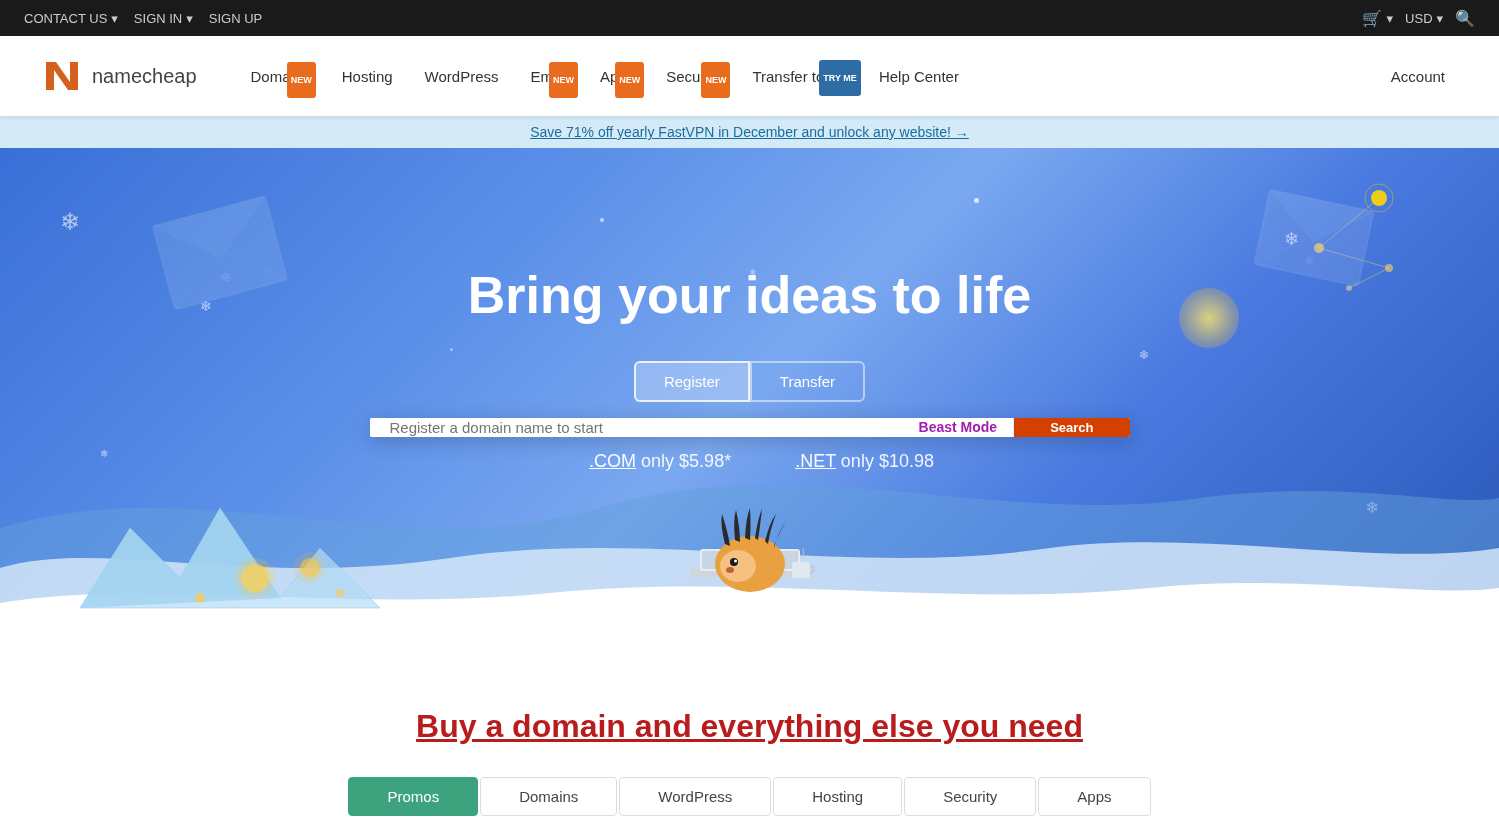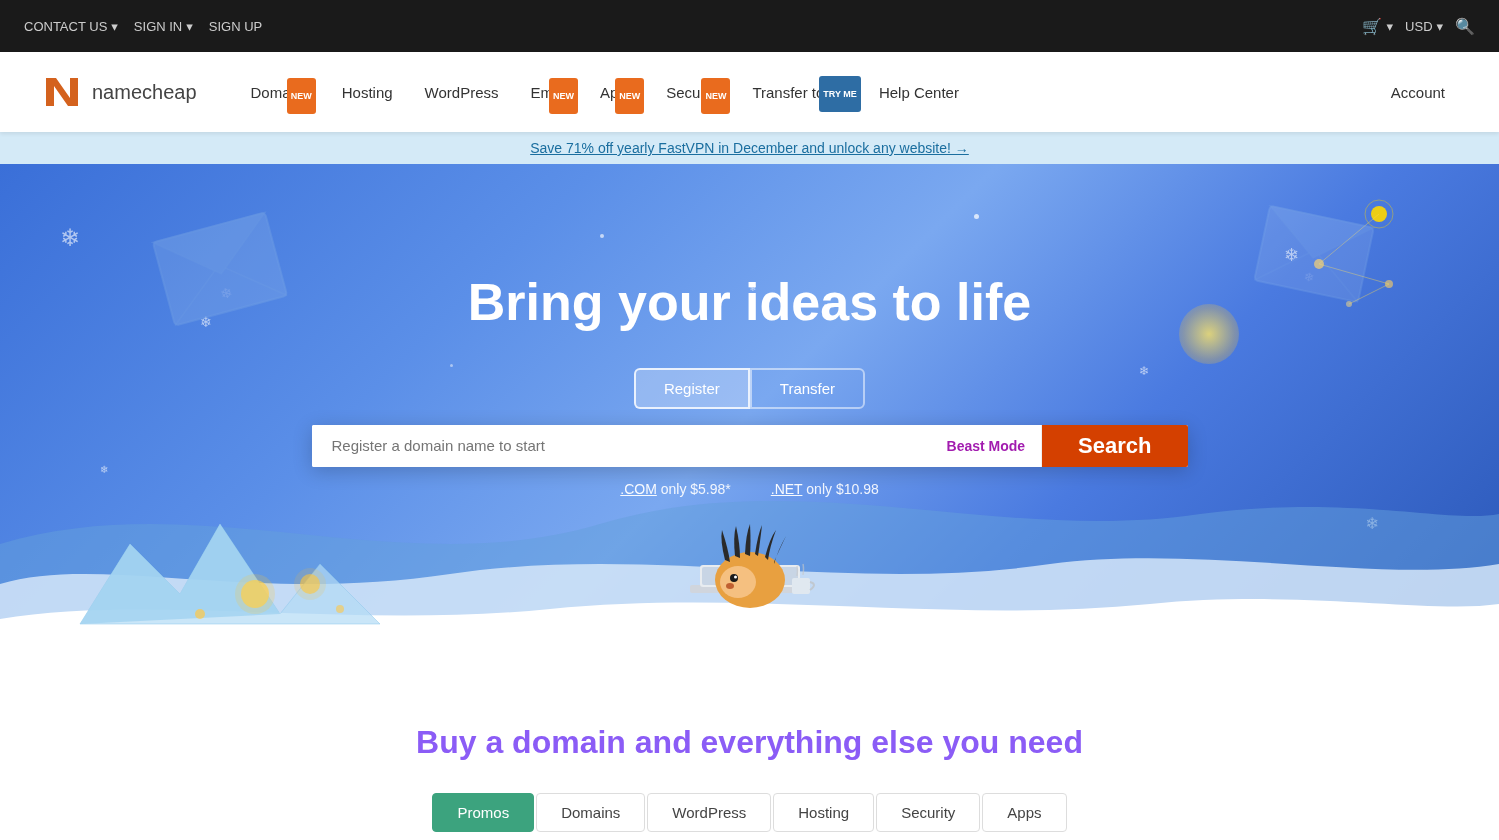--- a/index.html
+++ b/index.html
@@ -5,21 +5,21 @@
     * { margin: 0; padding: 0; box-sizing: border-box; }
     body { font-family: -apple-system, BlinkMacSystemFont, 'Segoe UI', sans-serif; background: #fff; overflow-x: hidden; }
 
     
     .topbar {
       background: #1a1a1a;
       color: #ccc;
       display: flex;
       align-items: center;
       padding: 0 24px;
-      height: 52px;
+      height: 36px;
       font-size: 13px;
       gap: 4px;
     }
     .topbar-left { display: flex; align-items: center; gap: 16px; }
     .topbar-right { margin-left: auto; display: flex; align-items: center; gap: 12px; }
     .topbar a { color: #ccc; text-decoration: none; cursor: pointer; }
     .topbar-btn { display: flex; align-items: center; gap: 4px; cursor: pointer; color: #ccc; background: none; border: none; font-size: 13px; }
     .cart-icon { font-size: 16px; }
     .search-icon-top { font-size: 16px; color: #ccc; cursor: pointer; }
 
@@ -131,21 +131,21 @@
       color: #fff;
       background: transparent;
       font-weight: 500;
     }
     .search-tab:first-child { border-radius: 6px 0 0 6px; }
     .search-tab:last-child { border-radius: 0 6px 6px 0; }
     .search-tab.active { background: rgba(255,255,255,0.25); border-color: rgba(255,255,255,0.8); }
 
     .search-bar {
       display: flex;
-      width: 876px;
+      width: 760px;
       max-width: 90vw;
       background: #fff;
       border-radius: 2px;
       overflow: hidden;
       position: relative;
       z-index: 2;
       box-shadow: 0 4px 20px rgba(0,0,0,0.2);
     }
     .search-input {
       flex: 1;
@@ -162,66 +162,67 @@
       color: #a21caf;
       font-size: 14px;
       font-weight: 600;
       cursor: pointer;
       border-right: 1px solid #eee;
     }
     .search-btn {
       background: #d44000;
       color: #fff;
       border: none;
-      padding: 8px 36px;
-      font-size: 22px;
+      padding: 2px 36px;
+      font-size: 13px;
       font-weight: 600;
       cursor: pointer;
     }
 
     .domain-prices {
       display: flex;
       gap: 40px;
       margin-top: 14px;
       position: relative;
       z-index: 2;
     }
-    .domain-price { color: rgba(255,255,255,0.9); font-size: 14px; }
+    .domain-price { color: rgba(255,255,255,0.9); font-size: 18px; margin-left: 24px; }
     .domain-price a { color: rgba(255,255,255,0.95); text-decoration: underline; cursor: pointer; }
 
     
     .hero-scene {
       position: absolute;
       bottom: 0;
       left: 0;
       width: 100%;
       height: 200px;
       pointer-events: none;
     }
 
     
     .below-hero {
       background: #fff;
       padding: 60px 40px 40px;
       text-align: center;
     }
     .below-title {
       font-size: 32px;
-      color: #8b5cf6;
+      color: #b91c1c;
       font-weight: 600;
       margin-bottom: 32px;
+      text-decoration: underline;
     }
     .category-tabs {
       display: flex;
       justify-content: center;
       gap: 2px;
       flex-wrap: wrap;
     }
     .cat-tab {
-      padding: 10px 24px;
+      padding: 10px 38px;
       font-size: 15px;
       cursor: pointer;
       border: 1px solid #ddd;
       background: #fff;
       color: #444;
       border-radius: 4px;
     }
     .cat-tab.active {
       background: #3ca37e;
       color: #fff;

